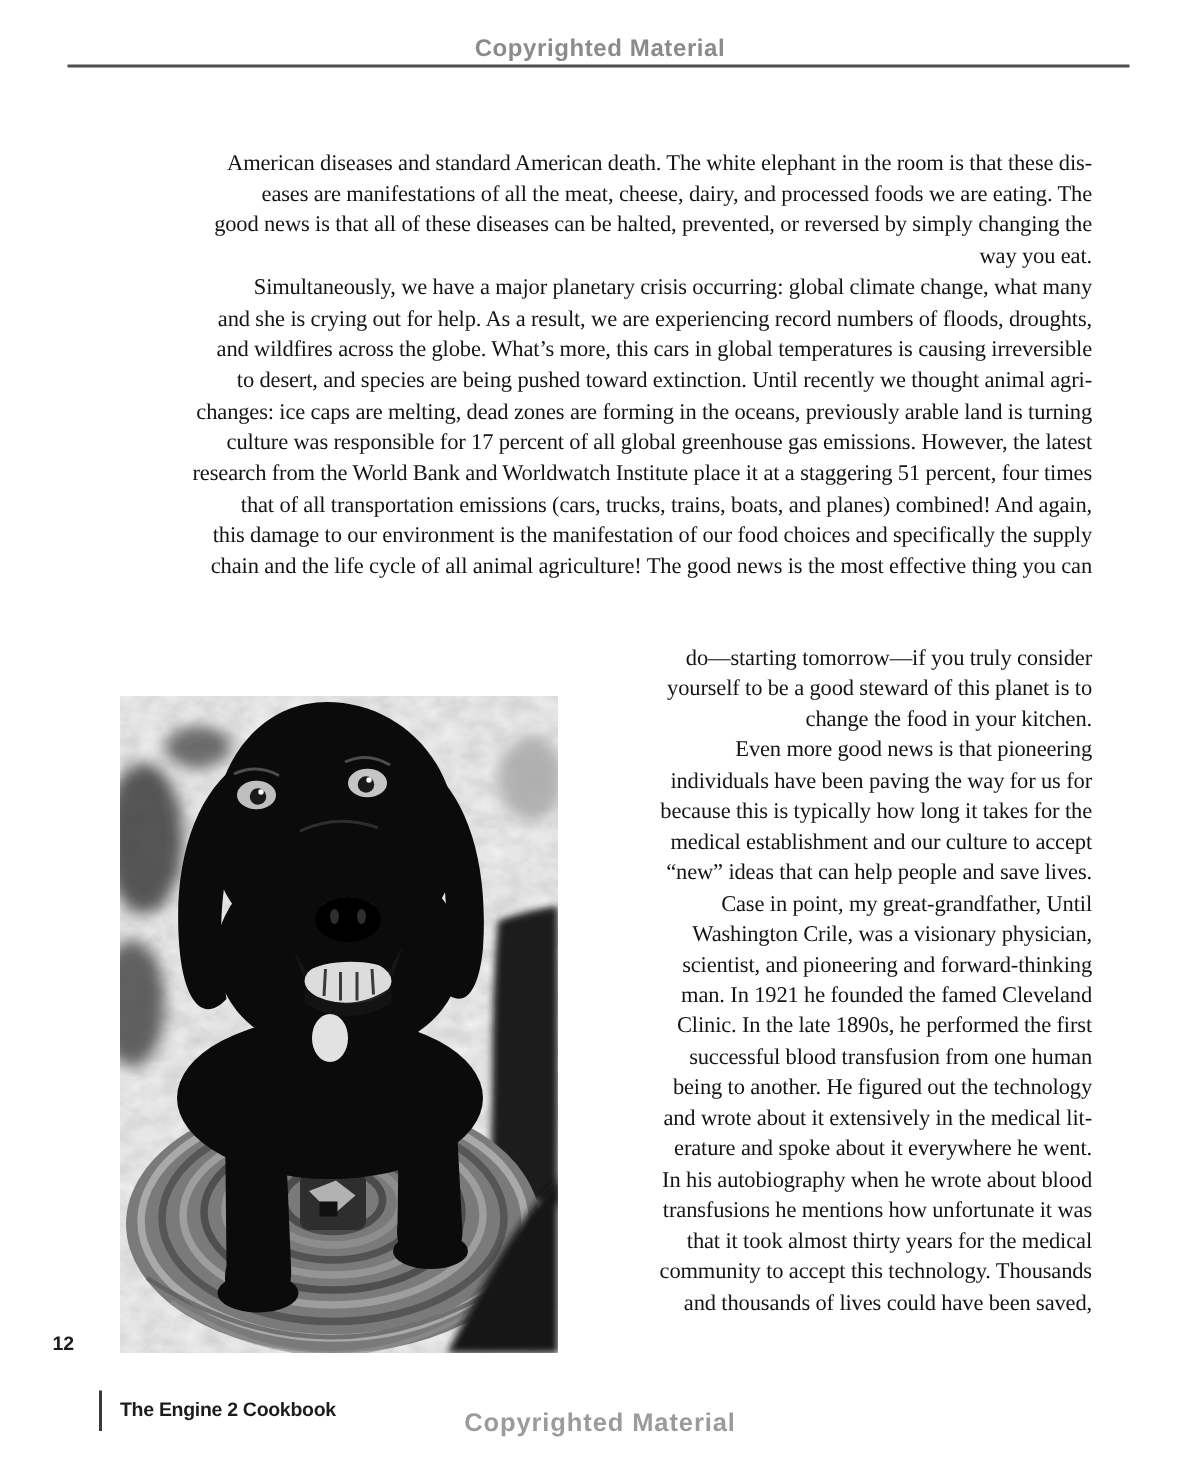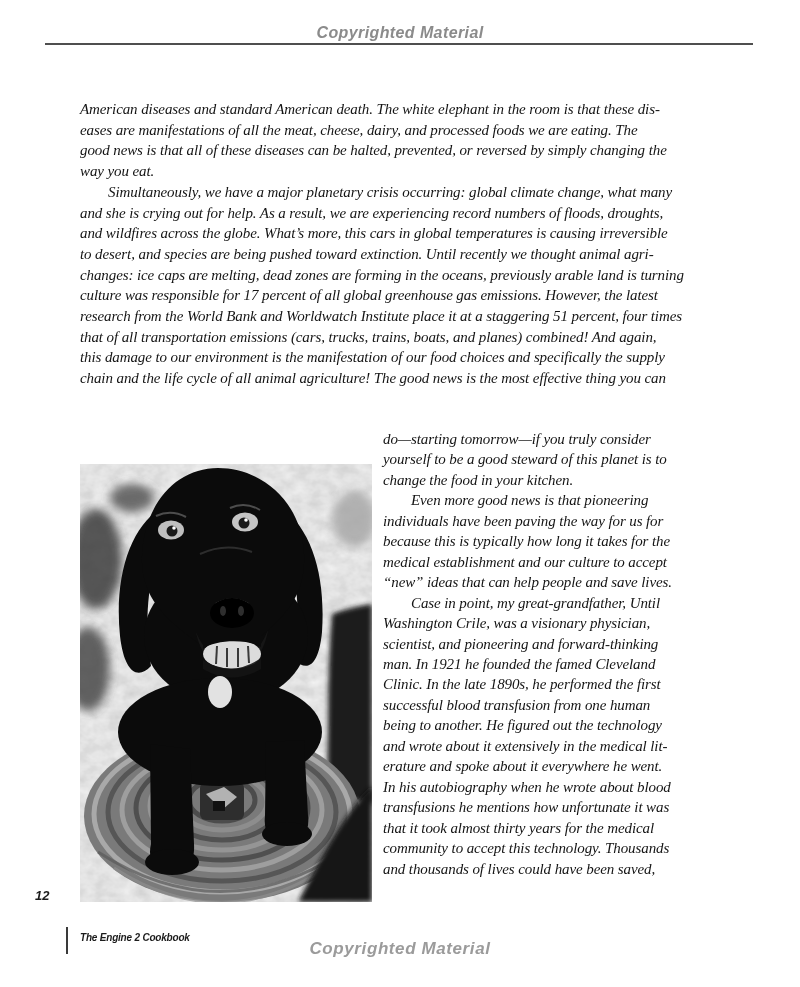--- a/index.html
+++ b/index.html
@@ -1,54 +1,54 @@
 <!DOCTYPE html>
 <html><head>
 <meta charset="utf-8">
 <style>
   html,body { margin:0; padding:0; background:#ffffff; }
   .page {
     position:relative; width:800px; height:987px; background:#ffffff;
-    font-family:"Liberation Serif", serif; color:#141414; overflow:hidden;font-style:italic;
+    font-family:"Liberation Serif", serif; color:#141414; overflow:hidden;
   }
   
   .top-copyright {
     position:absolute; top:24px; left:0; right:0; text-align:center;
     font-family:"Liberation Sans", sans-serif; font-weight:bold;
     font-size:16px; color:#8b8b8b; letter-spacing:0.4px;
   }
   .top-rule { position:absolute; top:43px; left:45px; width:708px; height:2px; background:#4f4f4f; }
 
   
   .full-width-text {
     position:absolute; top:99px; left:80px; width:648px;
     font-size:15px; line-height:20.7px; letter-spacing:-0.1px;
   }
   .wrap-region { position:absolute; top:407px; left:80px; width:648px; height:482px;margin-top:21px; }
   .column-text {
     position:absolute; left:303px; top:1px; width:345px;
     font-size:15px; line-height:20.45px; letter-spacing:-0.1px;
   }
   .para { margin:0; }
-  .line { white-space:nowrap; text-align:left; }
+  .line { white-space:nowrap; text-align:right; }
   .line.indent { text-indent:28px; }
 
   
   .photo { position:absolute; left:0; top:36px; width:292px; height:438px; }
   .photo svg { display:block; width:292px; height:438px; }
 
   
   .page-number {
     position:absolute; left:35px; top:888px;
     font-family:"Liberation Sans", sans-serif; font-weight:bold; font-size:13px; color:#1c1c1c;
   }
   .footer-rule { position:absolute; left:66px; top:927px; width:2px; height:27px; background:#3a3a3a; }
   .book-title {
     position:absolute; left:80px; top:932px;
-    font-family:"Liberation Sans", sans-serif; font-weight:bold; font-size:10px;
+    font-family:"Liberation Sans", sans-serif; font-weight:bold; font-size:13px;
     letter-spacing:-0.2px; color:#1c1c1c;
   }
   .bottom-copyright {
     position:absolute; top:939px; left:0; right:0; text-align:center;
     font-family:"Liberation Sans", sans-serif; font-weight:bold;
     font-size:17px; color:#9b9b9b; letter-spacing:0.6px;
   }
 </style>
 </head>
 <body>

